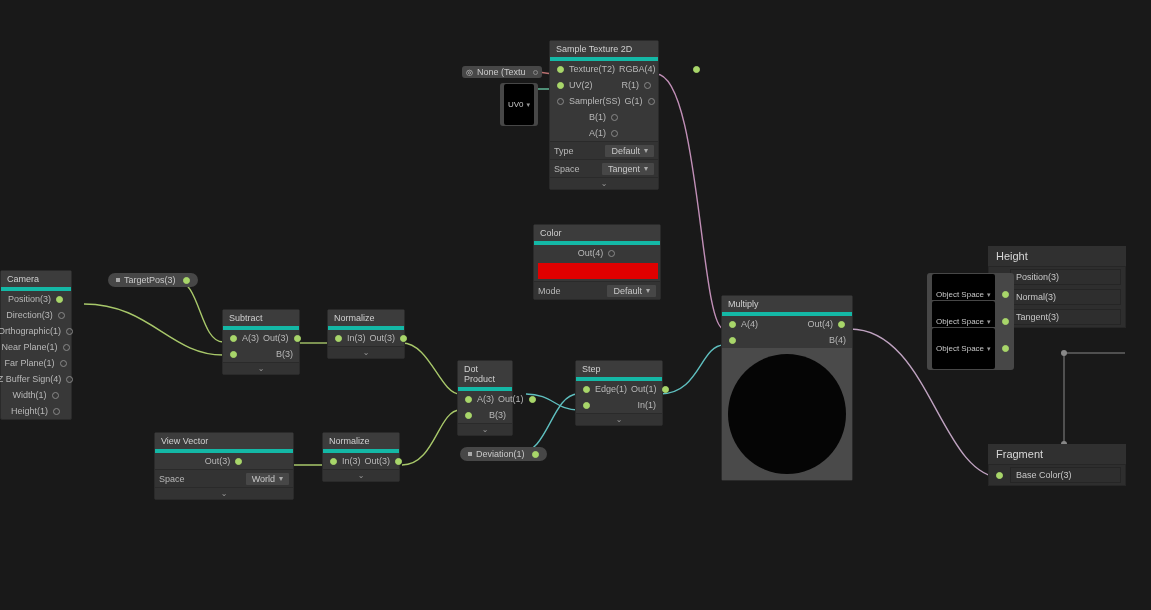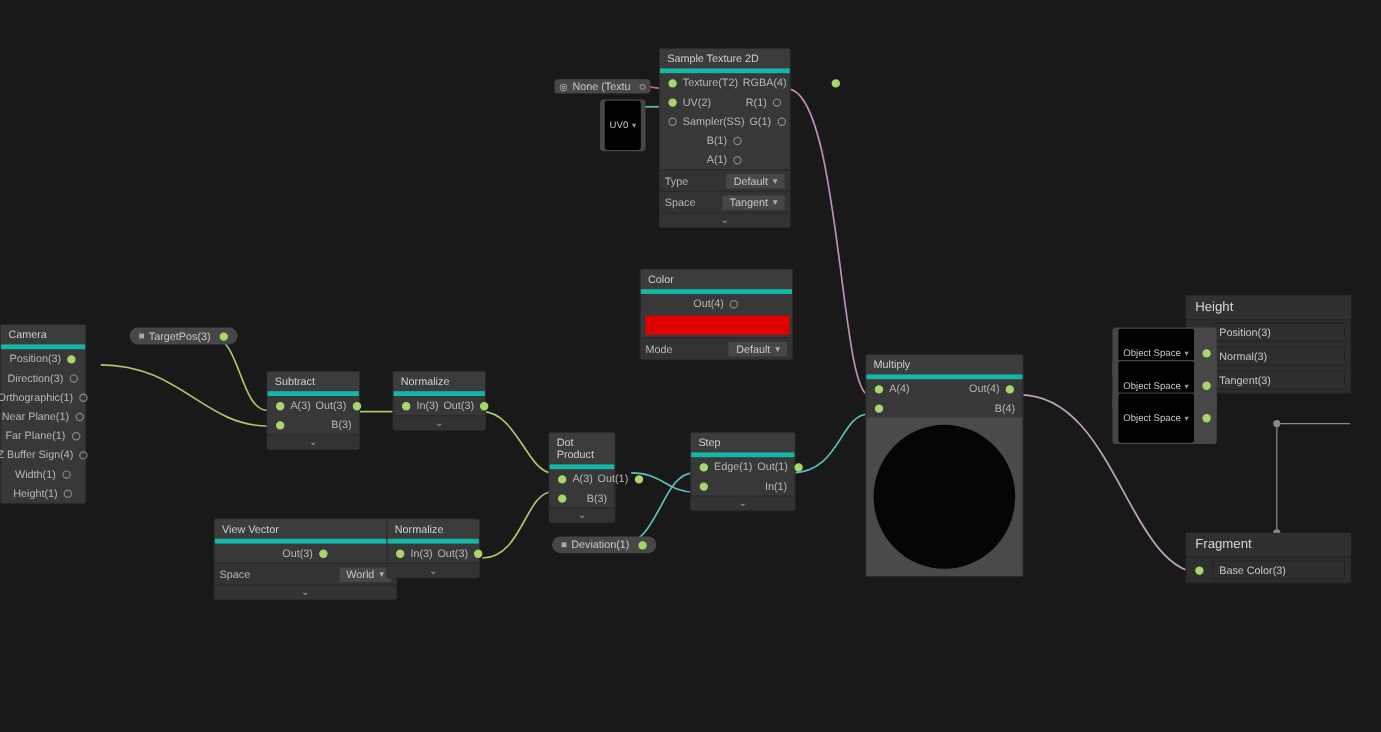--- a/index.html
+++ b/index.html
@@ -224,21 +224,21 @@
         <span class="label">In(3)</span>
       </span>
     <span style="display:flex;align-items:center;">
         <span class="label">Out(3)</span>
         <span class="plug filled"></span>
       </span>
   </div>
   <div class="collapse">⌄</div>
 </div>
 
-<div class="node" style="left:178px; top:432px; width:153px;">
+<div class="node" style="left:154px; top:432px; width:140px;">
   <div class="node-header">View Vector</div>
   <div class="port-row out">
       <span class="label">Out(3)</span>
       <span class="plug filled"></span>
     </div>
   <div class="prop-row">
     <span>Space</span>
     <span class="dropdown">World</span>
   </div>
   <div class="collapse">⌄</div>

